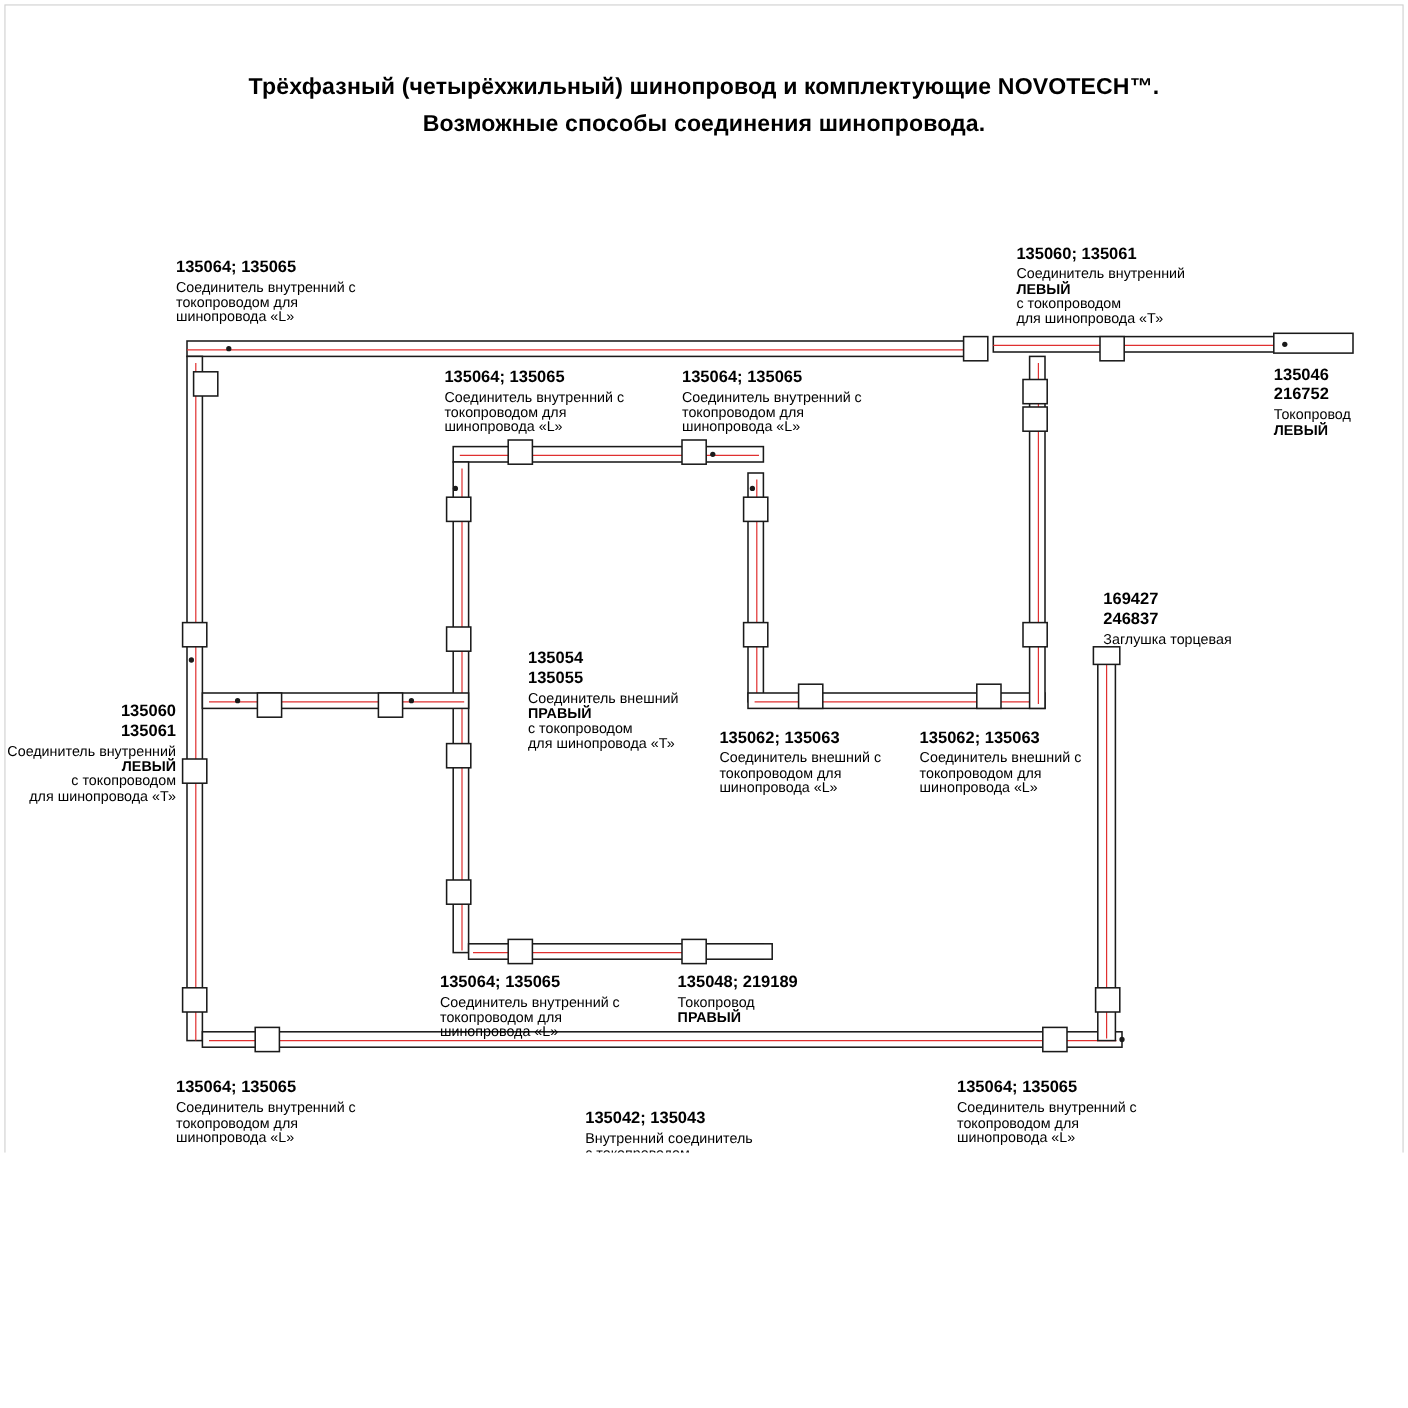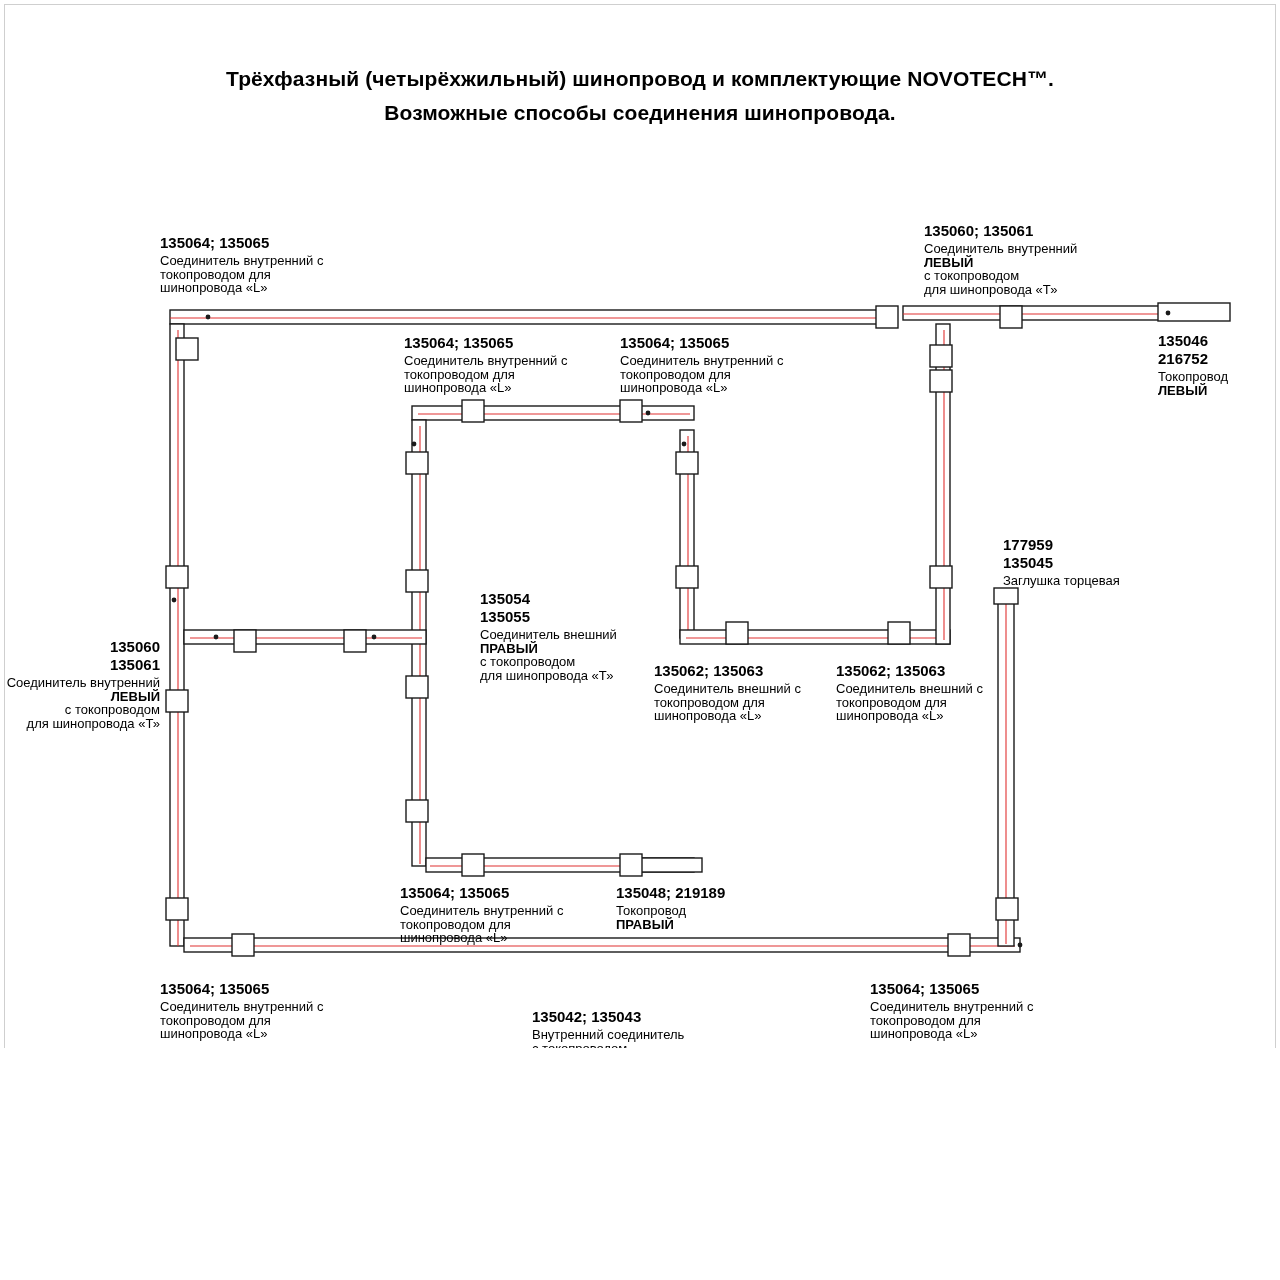--- a/index.html
+++ b/index.html
@@ -214,22 +214,22 @@
   <div class="lbl" style="left:620px; top:334px;">
     <div class="code">135064; 135065</div>
     <div class="desc">
       <div>Соединитель внутренний с</div>
       <div>токопроводом для</div>
       <div>шинопровода «L»</div>
     </div>
   </div>
 
   <div class="lbl" style="left:1003px; top:536px;">
-    <div class="code">177959</div>
-    <div class="code">135045</div>
+    <div class="code">169427</div>
+    <div class="code">246837</div>
     <div class="desc">
       <div>Заглушка торцевая</div>
     </div>
   </div>
 
   <div class="lbl right-align" style="left:0px; top:590px; width:160px;margin-top:48px;">
     <div class="code">135060</div>
     <div class="code">135061</div>
     <div class="desc">
       <div>Соединитель внутренний</div>

